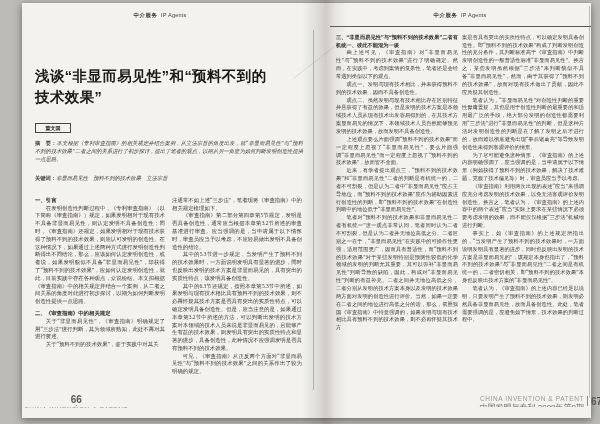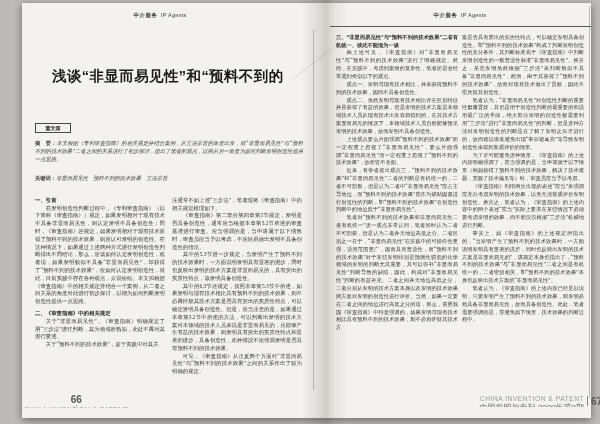--- a/index.html
+++ b/index.html
@@ -18,21 +18,21 @@
   .page-header { position:absolute; width:160px; text-align:center; top:11px;
                  height:10px; overflow:visible; }
   .page-header .inner { width:320px; transform:scale(0.5); transform-origin:0 0;
                  font-family:"Liberation Sans", sans-serif; font-size:11px; color:#3e3b38;
                  text-align:center; white-space:nowrap; }
   .page-header .cn { font-weight:bold; letter-spacing:1px; }
   .page-header .en { margin-left:7px; letter-spacing:0.5px; }
 
   .rule { position:absolute; left:330px; top:26px; width:261px; height:1px; background:#5f5c58; }
 
-  .title { position:absolute; left:52px; top:66px; width:276px;
+  .title { position:absolute; left:35px; top:66px; width:276px;
            font-family:"Liberation Sans", sans-serif; font-weight:bold;
            font-size:14.5px; line-height:21px; color:#1c1a17; letter-spacing:0.4px; }
 
   .author-badge { position:absolute; left:35px; top:123px; border:1px solid #4a4744;
            height:10px; overflow:hidden; padding:0 2px; display:flex; align-items:center; }
   .author-badge .inner { transform:scale(0.5); transform-origin:center;
            font-size:10px; font-weight:bold; color:#33302d; white-space:nowrap;
            font-family:"Liberation Sans", sans-serif; }
 
   .abstract-wrap { position:absolute; left:35px; top:139px; width:268px; height:34px; overflow:hidden; }
@@ -78,20 +78,21 @@
 <div class="edge-line" style="left:589px; top:6px; height:392px;"></div>
 
 <div class="page-header" style="left:80px;">
   <div class="inner">
     <span class="cn">中介服务</span><span class="en">IP Agents</span>
   </div>
 </div>
 
 <div class="title">
   <div>浅谈“非显而易见性”和“预料不到的</div>
+  <div>技术效果”</div>
 </div>
 
 <div class="author-badge">
   <span class="inner">董文国</span>
 </div>
 
 <div class="abstract-wrap">
   <div class="inner">
     <span class="lbl">摘　要：</span><span>本文根据《专利审查指南》的相关规定并结合案例，从立法宗旨的角度出发，就“非显而易见性”与“预料不到的技术效果”二者之间的关系进行了初步探讨，提出了笔者的观点，以期从另一角度为如何判断发明创造性提供一点思路。</span>
   </div>

